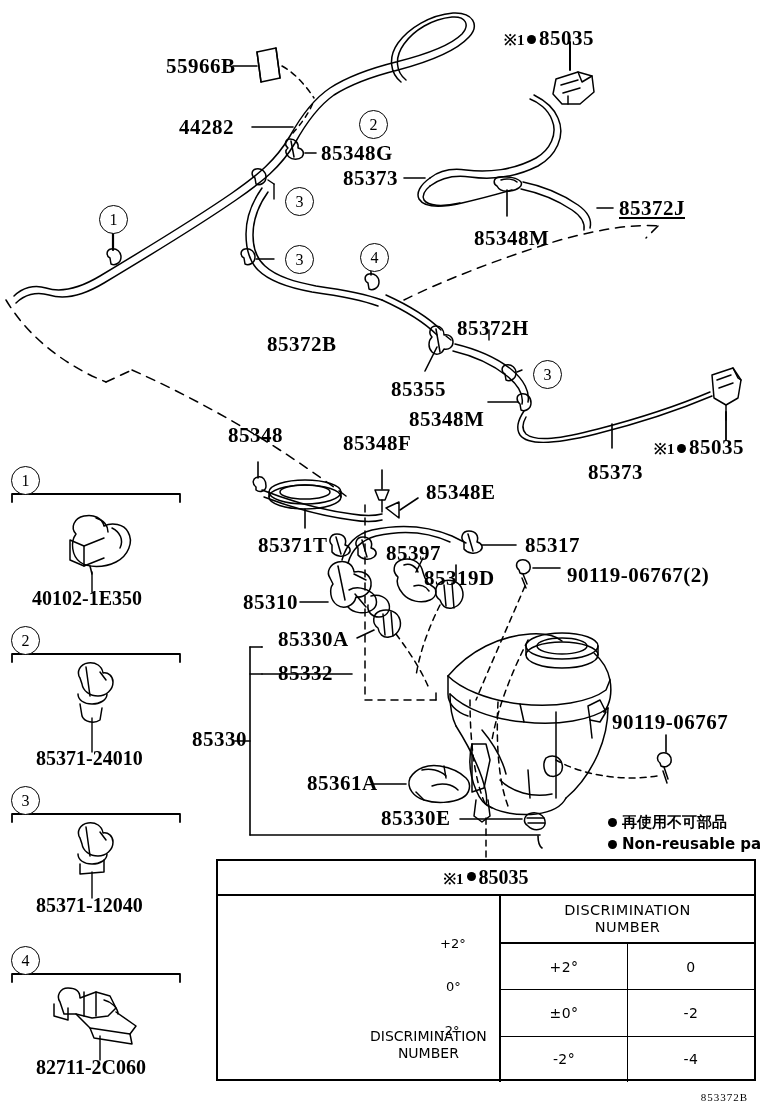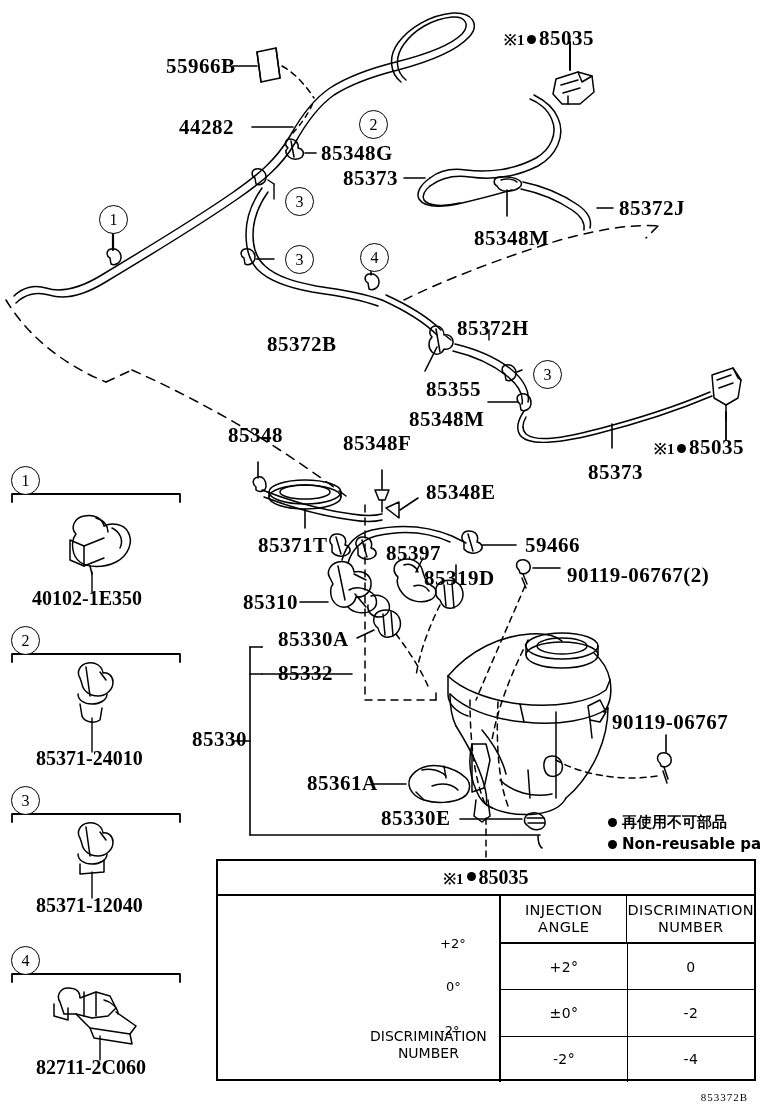--- a/index.html
+++ b/index.html
@@ -492,39 +492,39 @@
 
 <div class="lbl" style="left:166px;top:56px;">55966B</div>
 <div class="lbl" style="left:179px;top:117px;">44282</div>
 <div class="lbl" style="left:321px;top:143px;">85348G</div>
 <div class="lbl" style="left:343px;top:168px;">85373</div>
 
 <div class="lbl" style="left:504px;top:28px;">
   <span class="star">※1</span><span class="dot" style="margin:0 3px 1px 2px;"></span><span>85035</span>
 </div>
 
-<div class="lbl" style="left:619px;top:198px;">85372J</div>
+<div class="lbl" style="left:619px;top:198px;text-decoration:underline;">85372J</div>
 <div class="lbl" style="left:474px;top:228px;">85348M</div>
 <div class="lbl" style="left:267px;top:334px;">85372B</div>
 <div class="lbl" style="left:457px;top:318px;">85372H</div>
-<div class="lbl" style="left:426px;top:379px;">85355</div>
+<div class="lbl" style="left:391px;top:379px;">85355</div>
 <div class="lbl" style="left:409px;top:409px;">85348M</div>
 <div class="lbl" style="left:588px;top:462px;">85373</div>
 
 <div class="lbl" style="left:654px;top:437px;">
   <span class="star">※1</span><span class="dot" style="margin:0 3px 1px 2px;"></span><span>85035</span>
 </div>
 
 <div class="lbl" style="left:228px;top:425px;">85348</div>
 <div class="lbl" style="left:343px;top:433px;">85348F</div>
 <div class="lbl" style="left:426px;top:482px;">85348E</div>
 <div class="lbl" style="left:258px;top:535px;">85371T</div>
 
 <div class="lbl" style="left:386px;top:543px;">85397</div>
-<div class="lbl" style="left:525px;top:535px;">59466</div>
+<div class="lbl" style="left:525px;top:535px;">85317</div>
 <div class="lbl" style="left:424px;top:568px;">85319D</div>
 <div class="lbl" style="left:567px;top:565px;">90119-06767(2)</div>
 <div class="lbl" style="left:243px;top:592px;">85310</div>
 <div class="lbl" style="left:278px;top:629px;">85330A</div>
 <div class="lbl" style="left:278px;top:663px;">85332</div>
 <div class="lbl" style="left:192px;top:729px;">85330</div>
 <div class="lbl" style="left:307px;top:773px;">85361A</div>
 <div class="lbl" style="left:381px;top:808px;">85330E</div>
 <div class="lbl" style="left:278px;top:872px;margin-left:36px;">85336J</div>
 <div class="lbl" style="left:612px;top:712px;">90119-06767</div>
@@ -570,26 +570,20 @@
       <div class="angl" style="left:222px;top:40px;">+2°</div>
       <div class="angl" style="left:228px;top:83px;">0°</div>
       <div class="angl" style="left:222px;top:127px;">-2°</div>
       <div class="discl" style="left:152px;top:132px;">
         <div>DISCRIMINATION</div>
         <div>NUMBER</div>
       </div>
     </div>
     <div class="grid">
       <div class="grow hdr">
-        <div class="gc first">
-          <div>
-            <div>INJECTION</div>
-            <div>ANGLE</div>
-          </div>
-        </div>
         <div class="gc">
           <div>
             <div>DISCRIMINATION</div>
             <div>NUMBER</div>
           </div>
         </div>
       </div>
       <div class="grow">
         <div class="gc first">+2°</div>
         <div class="gc">0</div>

